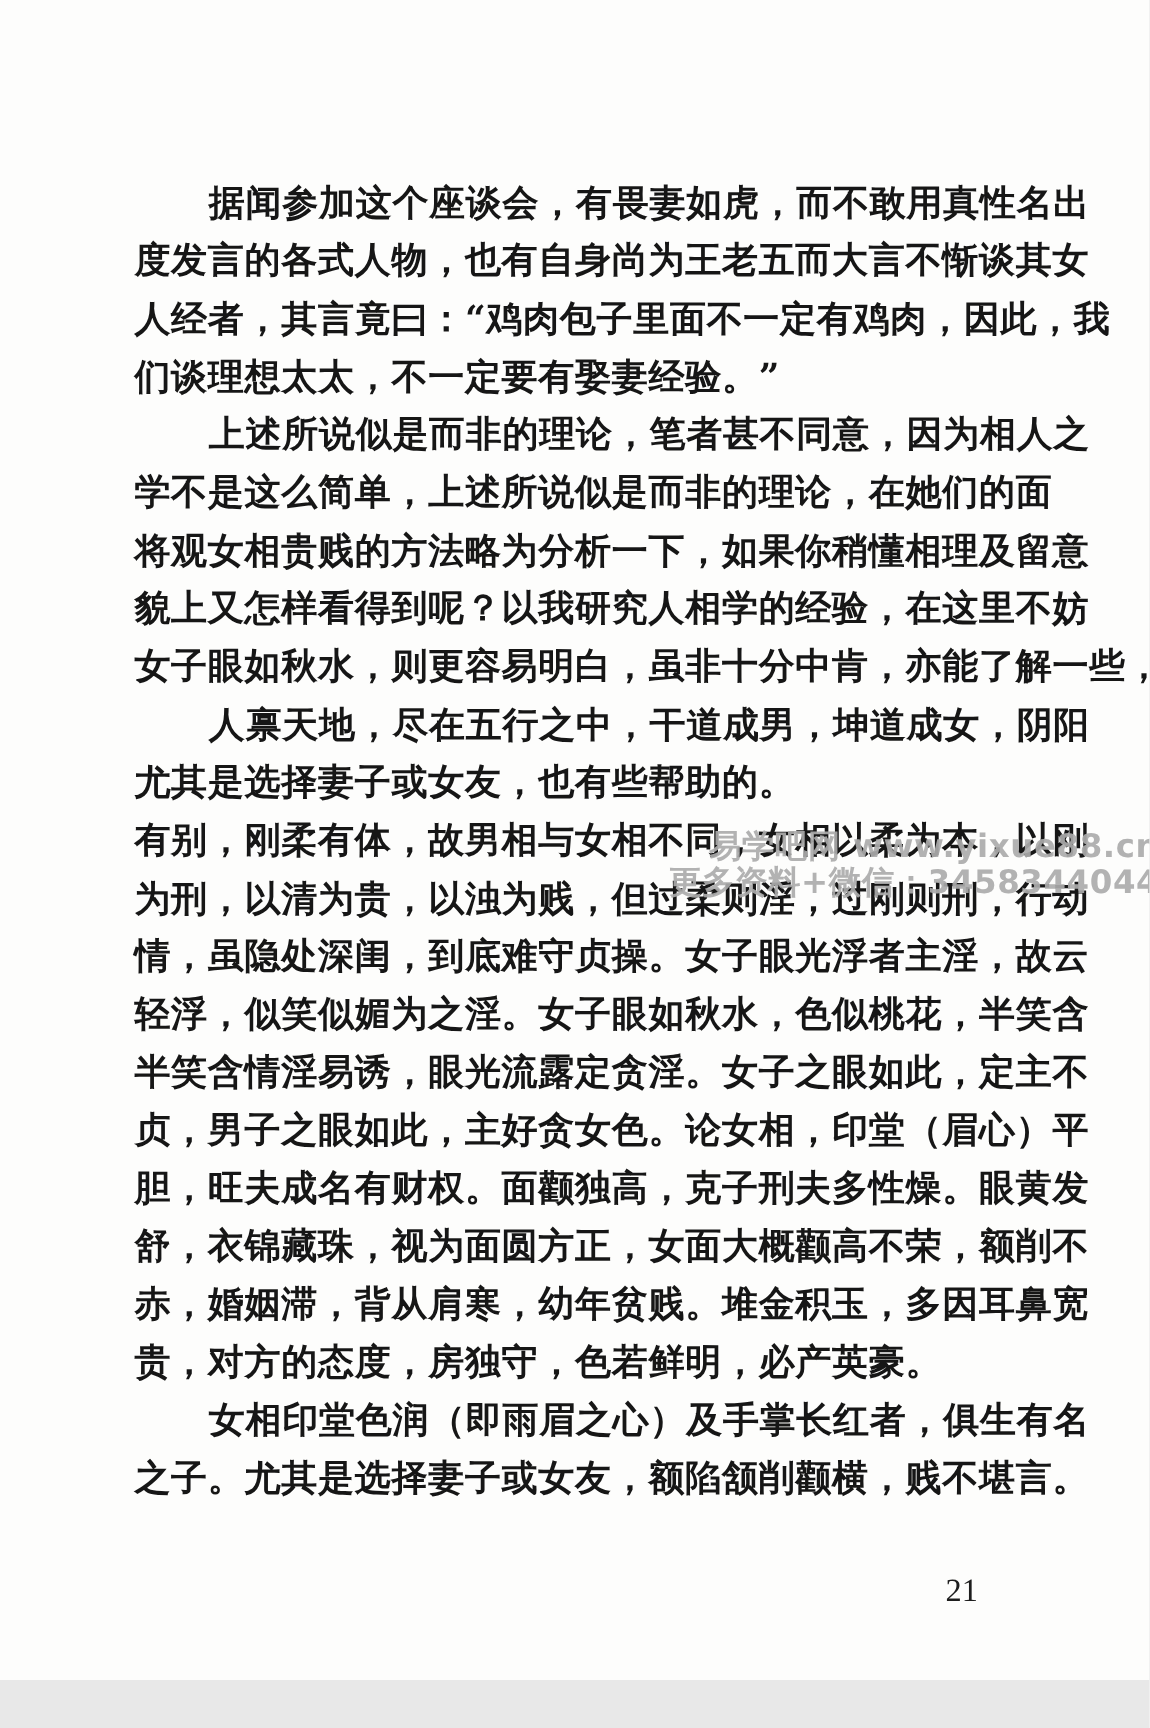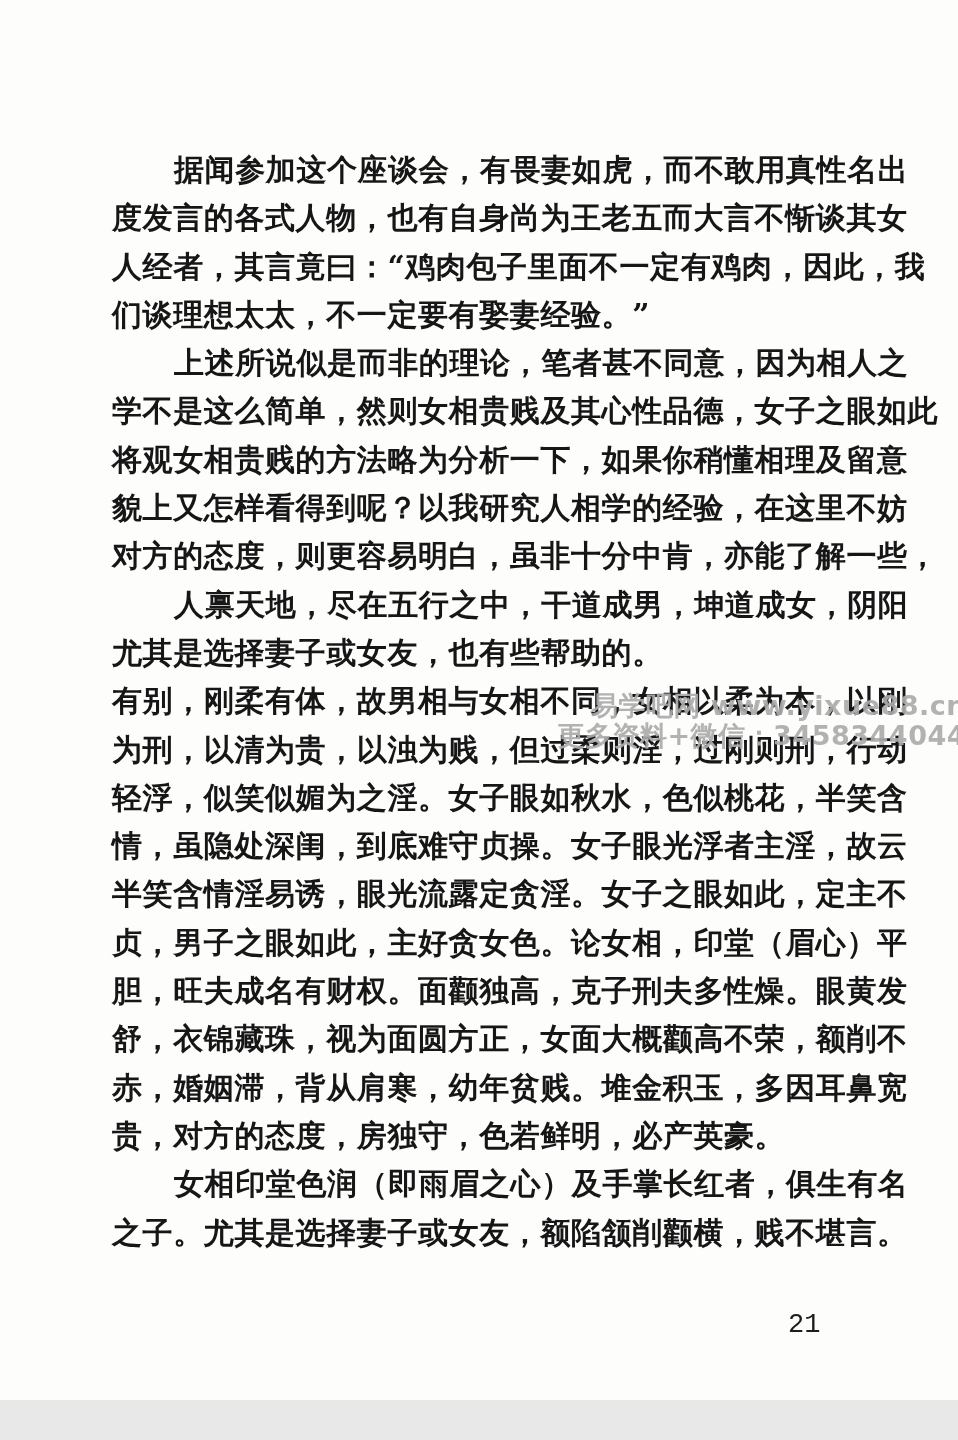--- a/index.html
+++ b/index.html
@@ -45,44 +45,44 @@
     line-height: 30px;
     letter-spacing: 0.5px;
   }
   .page-number {
     position: absolute;
     left: 788px;
     top: 1310px;
     font-size: 27px;
     line-height: 30px;
     color: #1d1d1d;
-    font-family: Liberation Mono, monospace;
+    font-family: Liberation Serif, serif;
   }
 </style>
 </head>
 <body>
 
 <div class="page">
 
   <div class="text-block">
     <div class="line indent">据闻参加这个座谈会，有畏妻如虎，而不敢用真性名出</div>
     <div class="line">度发言的各式人物，也有自身尚为王老五而大言不惭谈其女</div>
     <div class="line">人经者，其言竟曰：“鸡肉包子里面不一定有鸡肉，因此，我</div>
     <div class="line">们谈理想太太，不一定要有娶妻经验。”</div>
     <div class="line indent">上述所说似是而非的理论，笔者甚不同意，因为相人之</div>
-    <div class="line">学不是这么简单，然则女相贵贱及其心性品德，女子之眼如此</div>
+    <div class="line">学不是这么简单，上述所说似是而非的理论，在她们的面</div>
     <div class="line">将观女相贵贱的方法略为分析一下，如果你稍懂相理及留意</div>
     <div class="line">貌上又怎样看得到呢？以我研究人相学的经验，在这里不妨</div>
-    <div class="line">对方的态度，则更容易明白，虽非十分中肯，亦能了解一些，</div>
+    <div class="line">女子眼如秋水，则更容易明白，虽非十分中肯，亦能了解一些，</div>
     <div class="line indent">人禀天地，尽在五行之中，干道成男，坤道成女，阴阳</div>
     <div class="line">尤其是选择妻子或女友，也有些帮助的。</div>
     <div class="line">有别，刚柔有体，故男相与女相不同，女相以柔为本，以刚</div>
     <div class="line">为刑，以清为贵，以浊为贱，但过柔则淫，过刚则刑，行动</div>
+    <div class="line">情，虽隐处深闺，到底难守贞操。女子眼光浮者主淫，故云</div>
     <div class="line">轻浮，似笑似媚为之淫。女子眼如秋水，色似桃花，半笑含</div>
-    <div class="line">情，虽隐处深闺，到底难守贞操。女子眼光浮者主淫，故云</div>
     <div class="line">半笑含情淫易诱，眼光流露定贪淫。女子之眼如此，定主不</div>
     <div class="line">贞，男子之眼如此，主好贪女色。论女相，印堂（眉心）平</div>
     <div class="line">胆，旺夫成名有财权。面颧独高，克子刑夫多性燥。眼黄发</div>
     <div class="line">舒，衣锦藏珠，视为面圆方正，女面大概颧高不荣，额削不</div>
     <div class="line">赤，婚姻滞，背从肩寒，幼年贫贱。堆金积玉，多因耳鼻宽</div>
     <div class="line">贵，对方的态度，房独守，色若鲜明，必产英豪。</div>
     <div class="line indent">女相印堂色润（即雨眉之心）及手掌长红者，俱生有名</div>
     <div class="line">之子。尤其是选择妻子或女友，额陷颔削颧横，贱不堪言。</div>
   </div>
 

